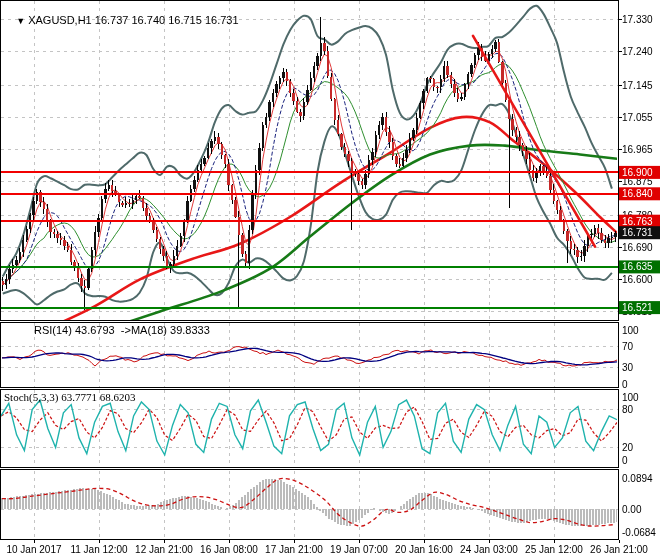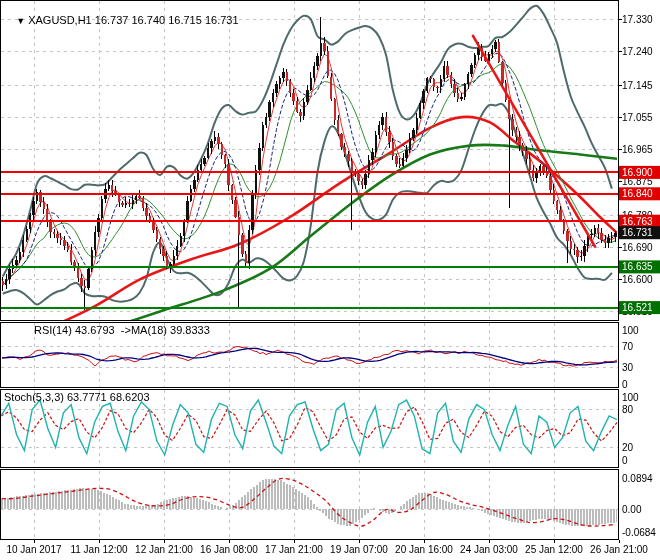--- a/index.html
+++ b/index.html
@@ -762,14 +762,14 @@
         <text x="554" y="553" fill="#000" font-size="10px" text-anchor="middle">25 Jan 12:00</text>
         <line x1="619" y1="539.5" x2="619" y2="543" stroke="#000" shape-rendering="crispEdges"></line>
         <text x="619" y="553" fill="#000" font-size="10px" text-anchor="middle">26 Jan 21:00</text>
       </g>
     </svg>
 
   <div class="lbl" style="left:4px;top:2px;">
     <span class="arrow">▼</span><span>XAGUSD,H1</span><span> </span><span>16.737 16.740 16.715 16.731</span>
   </div>
   <div class="lbl" style="left:4px;top:324px;margin-left:30px;">RSI(14) 43.6793  -&gt;MA(18) 39.8333</div>
-  <div class="lbl" style="left:4px;top:391px;">Stoch(5,3,3) 63.7771 68.6203</div>
+  <div class="lbl" style="left:4px;top:391px;font-family:Liberation Serif, serif;">Stoch(5,3,3) 63.7771 68.6203</div>
 </div>
 
 </body></html>

